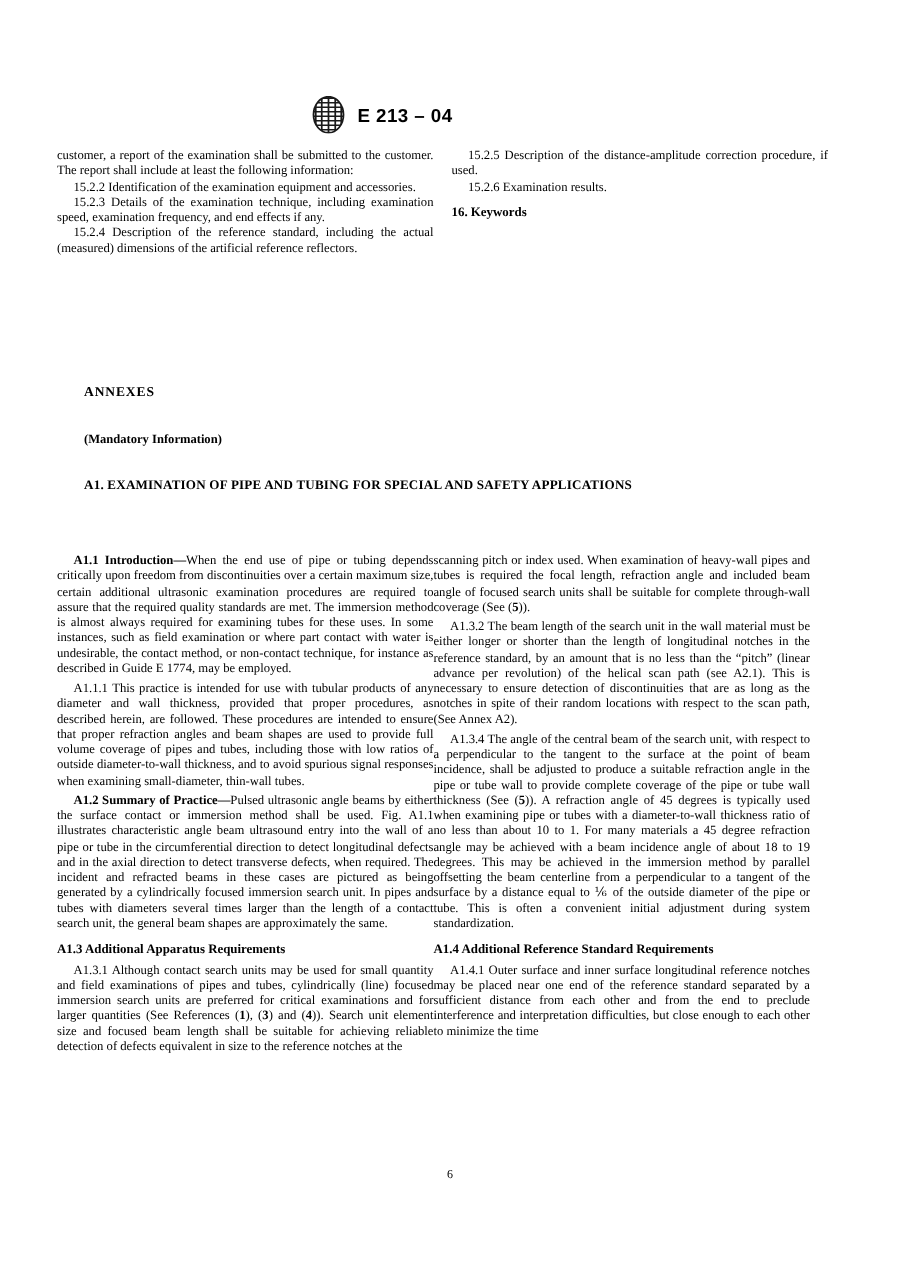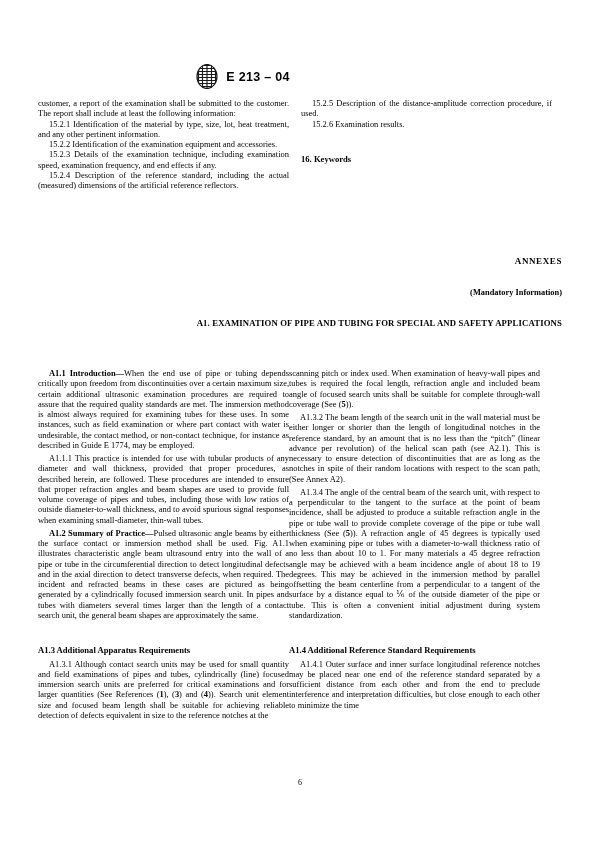--- a/index.html
+++ b/index.html
@@ -26,20 +26,21 @@
   
   .header {
     position: absolute;
     left: 0;
     top: 64px;
     width: 484px;
     display: flex;
     align-items: center;
     justify-content: center;
     gap: 6px;
+    padding-left: 12px;
   }
   .astm-logo {
     width: 26px;
     height: 25px;
     display: inline-block;
     flex: 0 0 auto;
   }
   .header-title {
     font-family: "Liberation Sans", "DejaVu Sans", sans-serif;
     font-weight: bold;
@@ -65,29 +66,29 @@
   p.noindent { text-indent: 0; }
   p.gap-sm { margin-top: 3px; }
 
   h3.section-head {
     margin: 0;
     font-size: 8.6px;
     line-height: 10.5px;
     font-weight: bold;
     text-align: left;
   }
-  h3.gap { margin-top: 25px; }
+  h3.gap { margin-top: 7px; }
 
   
   .annex-block {
     position: absolute;
-    left: 38px;
+    left: 56px;
     top: 256px;
     width: 524px;
-    text-align: right;
+    text-align: left;
   }
   .annexes-title {
     margin: 0;
     font-size: 9px;
     font-weight: bold;
     font-family: "Liberation Serif", serif;
     letter-spacing: 0.6px;
   }
   .mandatory-info {
     margin: 22px 0 0 0;
@@ -168,21 +169,20 @@
         <ellipse cx="26" cy="25" rx="20" ry="24" fill="none" stroke="#1a1a1a" stroke-width="2.4"></ellipse>
       </svg>
     </span>
     <span class="header-title">E 213 – 04</span>
   </div>
 
   <div class="top-columns">
 
     <div class="col">
       <p class="noindent">customer, a report of the examination shall be submitted to the customer. The report shall include at least the following information:</p>
-      <p class="indent">15.2.1 Identification of the material by type, size, lot, heat treatment, and any other pertinent information.</p>
       <p class="indent">15.2.2 Identification of the examination equipment and accessories.</p>
       <p class="indent">15.2.3 Details of the examination technique, including examination speed, examination frequency, and end effects if any.</p>
       <p class="indent">15.2.4 Description of the reference standard, including the actual (measured) dimensions of the artificial reference reflectors.</p>
     </div>
 
     <div class="col">
       <p class="indent">15.2.5 Description of the distance-amplitude correction procedure, if used.</p>
       <p class="indent">15.2.6 Examination results.</p>
       <h3 class="section-head gap">16. Keywords</h3>
     </div>

